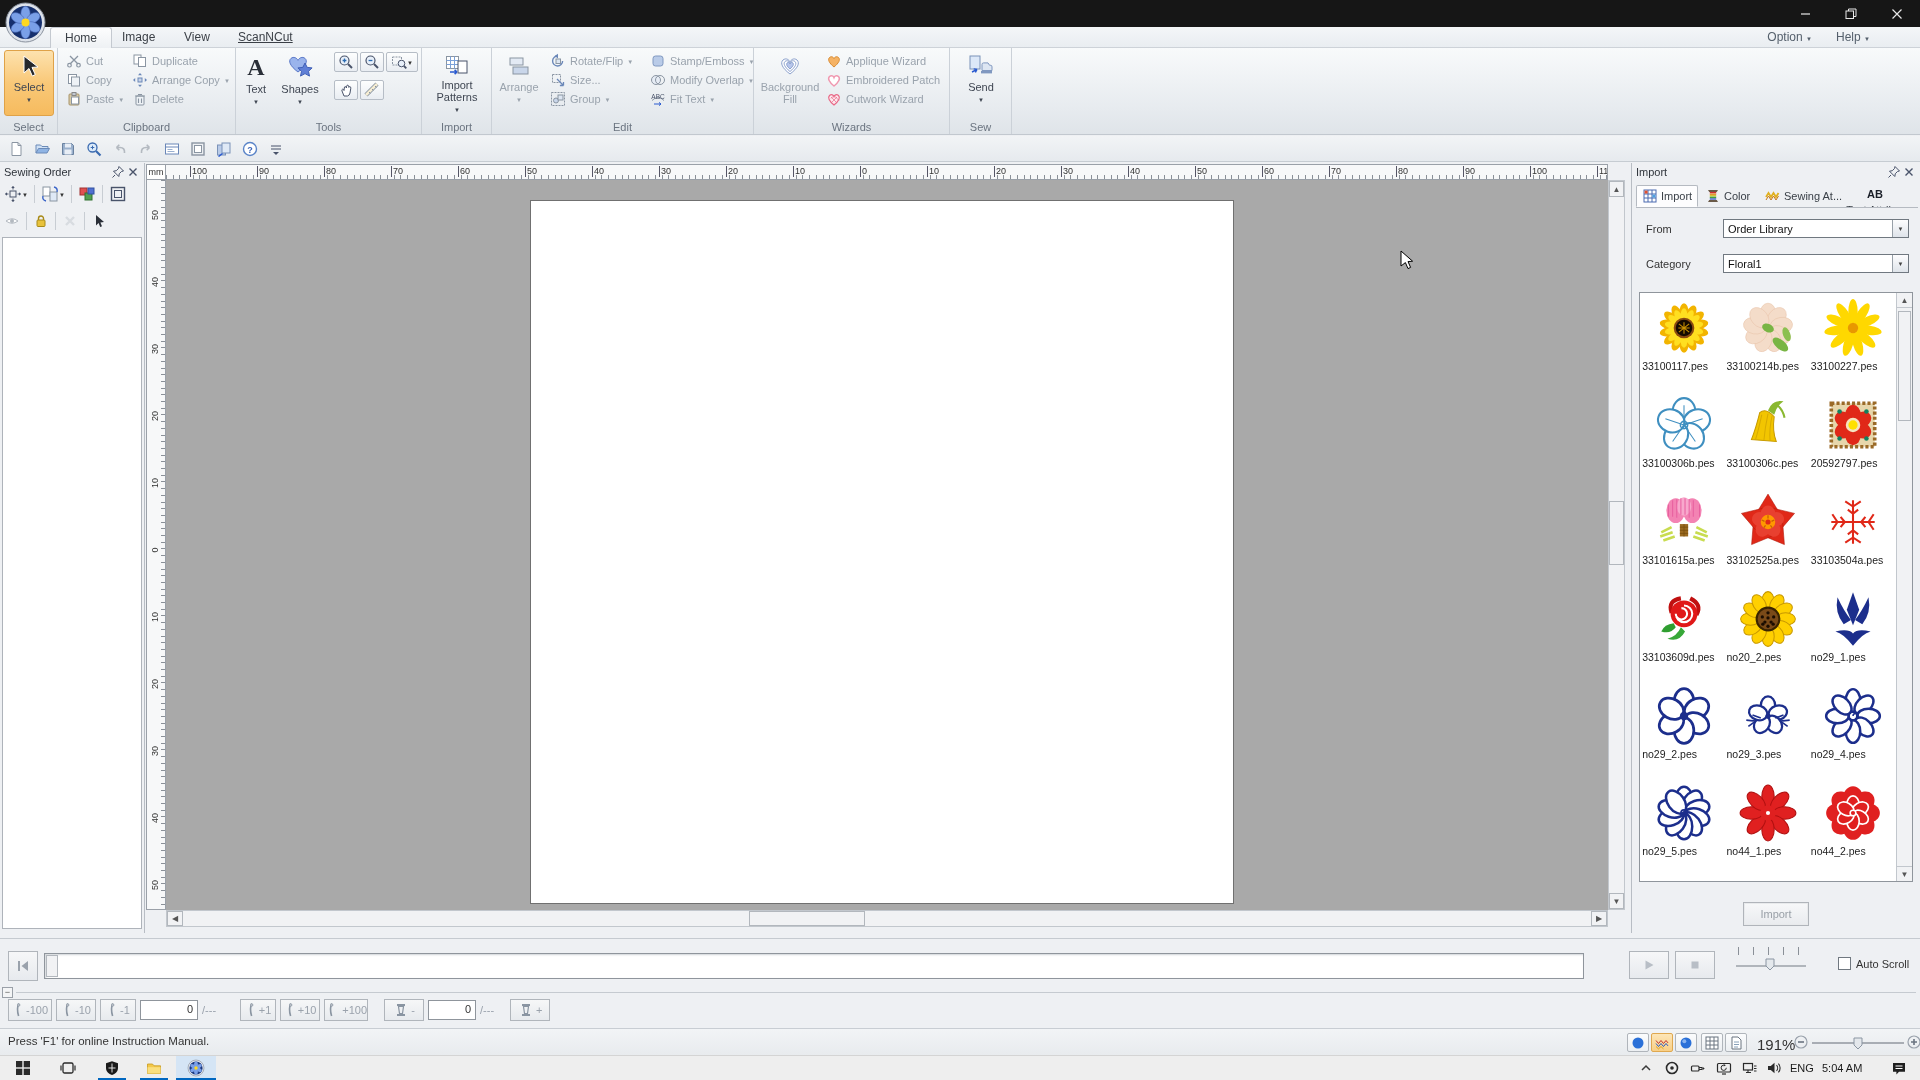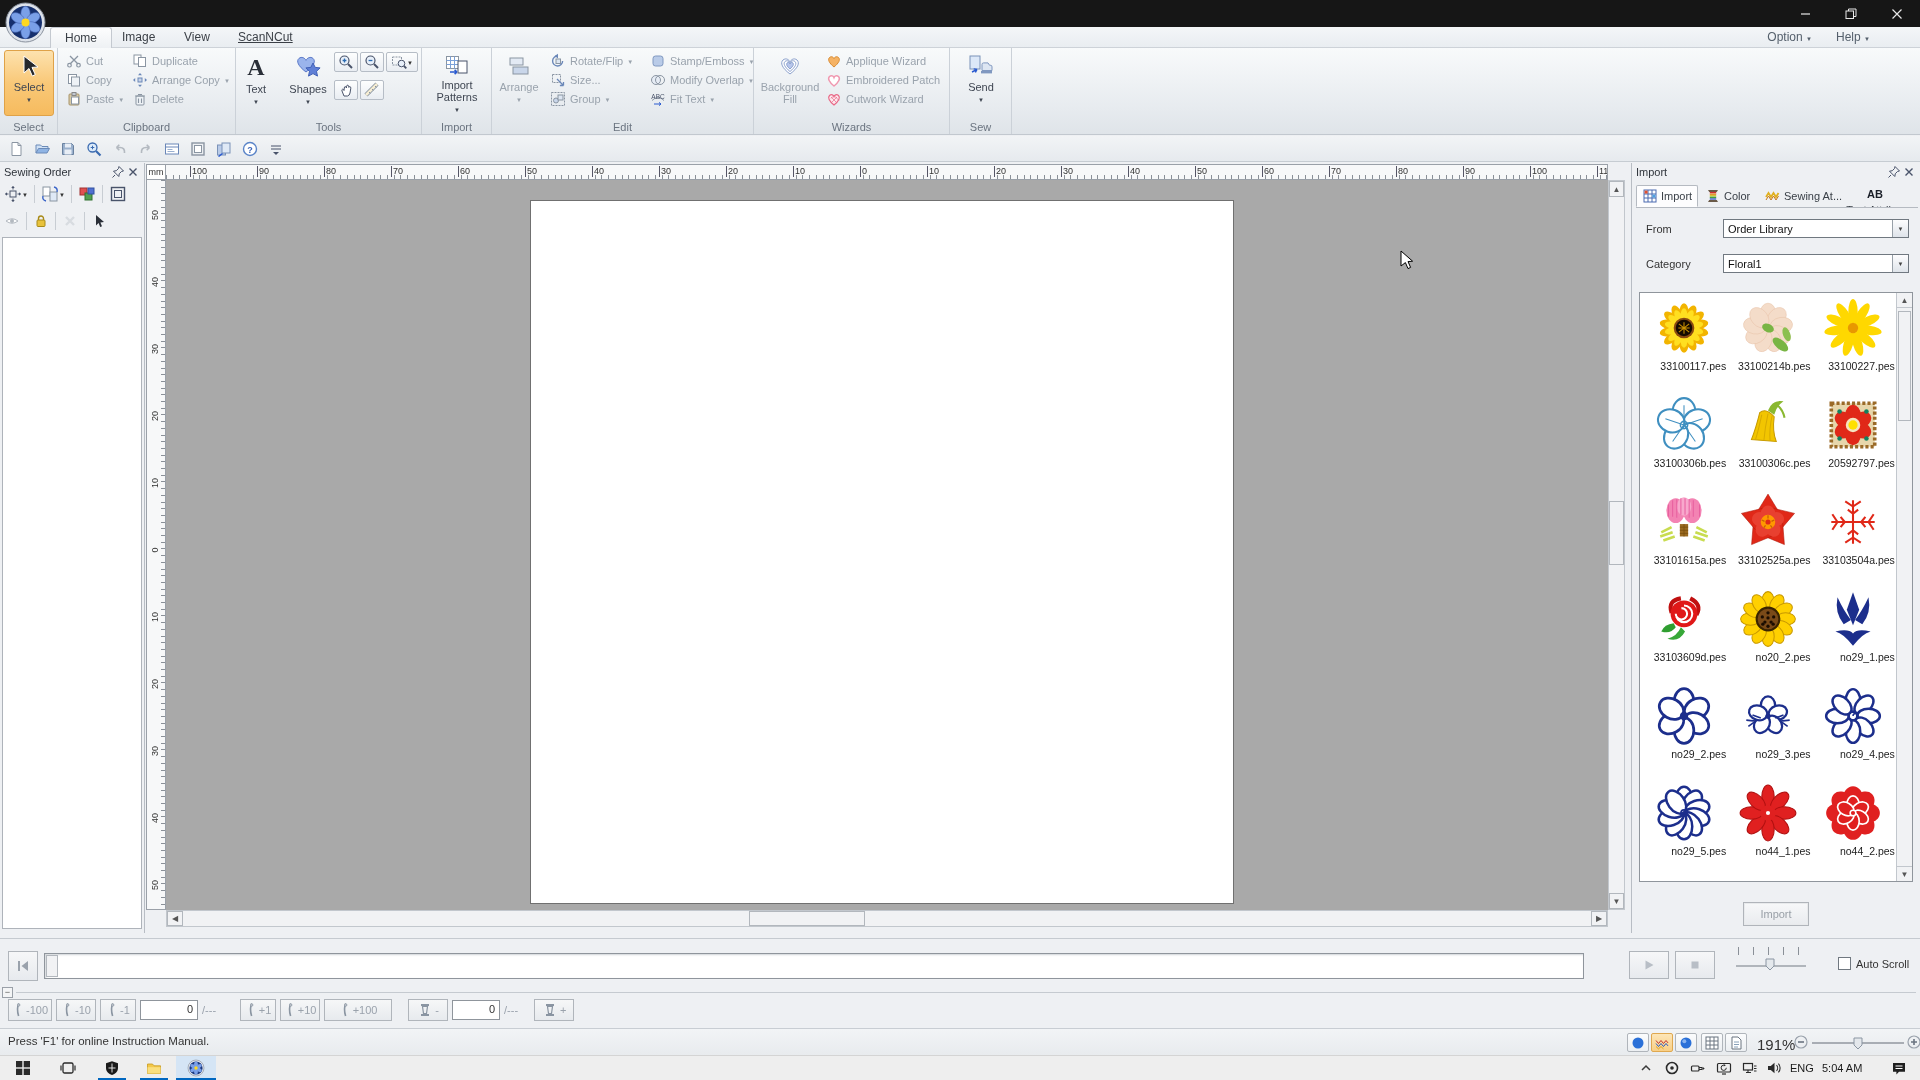--- a/index.html
+++ b/index.html
@@ -60,21 +60,21 @@
   
   #import-panel{left:1631px;top:163px;width:289px;height:770px;background:#eef0f3;border-left:1px solid #b8bdc4;}
   .itab{position:absolute;top:0;height:22px;display:flex;align-items:center;gap:3px;padding:0 5px;font-size:11px;color:#3a4048;white-space:nowrap;overflow:hidden;}
   .itab.active{background:#fdfdfe;border:1px solid #b5bac1;border-bottom:1px solid #fdfdfe;border-radius:2px 2px 0 0;}
   #itabs{position:absolute;left:4px;top:22px;width:282px;height:23px;border-bottom:1px solid #b5bac1;}
   .combo{position:absolute;height:19px;background:#fff;border:1px solid #707880;display:flex;align-items:center;}
   .combo .val{flex:1;padding:0 4px;font-size:11px;color:#111;}
   .combo .arr{width:16px;height:100%;background:linear-gradient(#fdfdfe,#dfe4ea);border-left:1px solid #98a0a8;display:flex;align-items:center;justify-content:center;font-size:6px;color:#444;}
   #listbox{position:absolute;left:7px;top:129px;width:274px;height:590px;background:#fff;border:1px solid #8f959c;}
   #design-grid{position:absolute;left:2px;top:4px;right:17px;bottom:2px;display:grid;grid-template-columns:repeat(3,1fr);grid-auto-rows:97px;justify-items:center;overflow:hidden;}
-  .thumb{width:84px;text-align:right;}
+  .thumb{width:84px;text-align:left;}
   .thumb-img{width:62px;height:62px;margin:0 auto;}
   .thumb-label{font-size:10.5px;color:#1c1c1c;margin-top:1px;white-space:nowrap;}
   #list-scroll{position:absolute;right:0;top:0;width:16px;bottom:0;border-left:1px solid #c2c7cd;background:#f1f2f4;}
   .btn3d{background:linear-gradient(#f7f8f9,#e9ebee);border:1px solid #b0b4ba;box-shadow:0 0 0 1px #e8eaec inset;color:#9aa0a8;display:flex;align-items:center;justify-content:center;}
   
   #simulator{left:0;top:938px;width:1920px;height:90px;background:#eef0f3;border-top:1px solid #c5cad0;}
   .simbtn{display:flex;align-items:center;justify-content:center;gap:2px;background:linear-gradient(#f6f7f8,#e7eaee);border:1px solid #b0b5bb;color:#9aa2ac;font-size:11px;}
   .simin{background:#fff;border:1px solid #8f959c;text-align:right;padding:2px 4px;font-size:11px;color:#333;}
   .slash{color:#9aa2ac;font-size:11px;}
   
@@ -222,21 +222,21 @@
     <div class="grp" style="left:236px;width:186px;">
       <div class="bigbtn" style="left:2px;width:36px;">
         <span class="ic">
             <svg viewBox="0 0 26 26" width="26" height="26">
               <text x="13" y="21" font-size="24" font-family="Liberation Serif,DejaVu Serif,serif" font-weight="bold" fill="#2a2f38" text-anchor="middle">A</text>
             </svg>
           </span>
         <span class="cap">Text</span>
           <span class="dd">▼</span>
       </div>
-      <div class="bigbtn" style="left:40px;width:48px;margin-left:8px;">
+      <div class="bigbtn" style="left:40px;width:48px;">
         <span class="ic">
             <svg viewBox="0 0 30 26" width="30" height="26">
               <path d="M13 18 C5 12 3 7 6 4.4 C8.6 2.2 12 4 13 6.4 C14 4 17.4 2.2 20 4.4 C23 7 21 12 13 18 Z" fill="#9ab4ec" stroke="#5a78c8"></path>
               <path d="M20 9 l2.2 4.4 4.9 .5 -3.6 3.4 1 4.8 -4.5 -2.5 -4.5 2.5 1 -4.8 -3.6 -3.4 4.9 -.5 Z" fill="#5f7fd6" stroke="#3f5fb6"></path>
             </svg>
           </span>
         <span class="cap">Shapes</span>
           <span class="dd">▼</span>
       </div>
       <div class="abs" style="left:98px;top:4px;display:flex;gap:2px;">
@@ -1159,21 +1159,21 @@
         </div>
       <div class="simbtn" style="width:40px;height:22px;">
           <span class="ic">
             <svg viewBox="0 0 12 16" width="12" height="16">
               <path d="M6.6 1.5 Q4.4 7 6.6 14" fill="none" stroke="#8a95a2" stroke-width="1.6"></path>
               <circle cx="6.8" cy="3" r="1.1" fill="#fff" stroke="#8a95a2"></circle>
             </svg>
           </span>
           <span>+10</span>
         </div>
-      <div class="simbtn" style="width:68px;height:22px;">
+      <div class="simbtn" style="width:44px;height:22px;justify-content:space-between;">
           <span class="ic">
             <svg viewBox="0 0 12 16" width="12" height="16">
               <path d="M6.6 1.5 Q4.4 7 6.6 14" fill="none" stroke="#8a95a2" stroke-width="1.6"></path>
               <circle cx="6.8" cy="3" r="1.1" fill="#fff" stroke="#8a95a2"></circle>
             </svg>
           </span>
           <span>+100</span>
         </div>
       <span style="width:8px;"></span>
       <div class="simbtn" style="width:40px;height:22px;">

